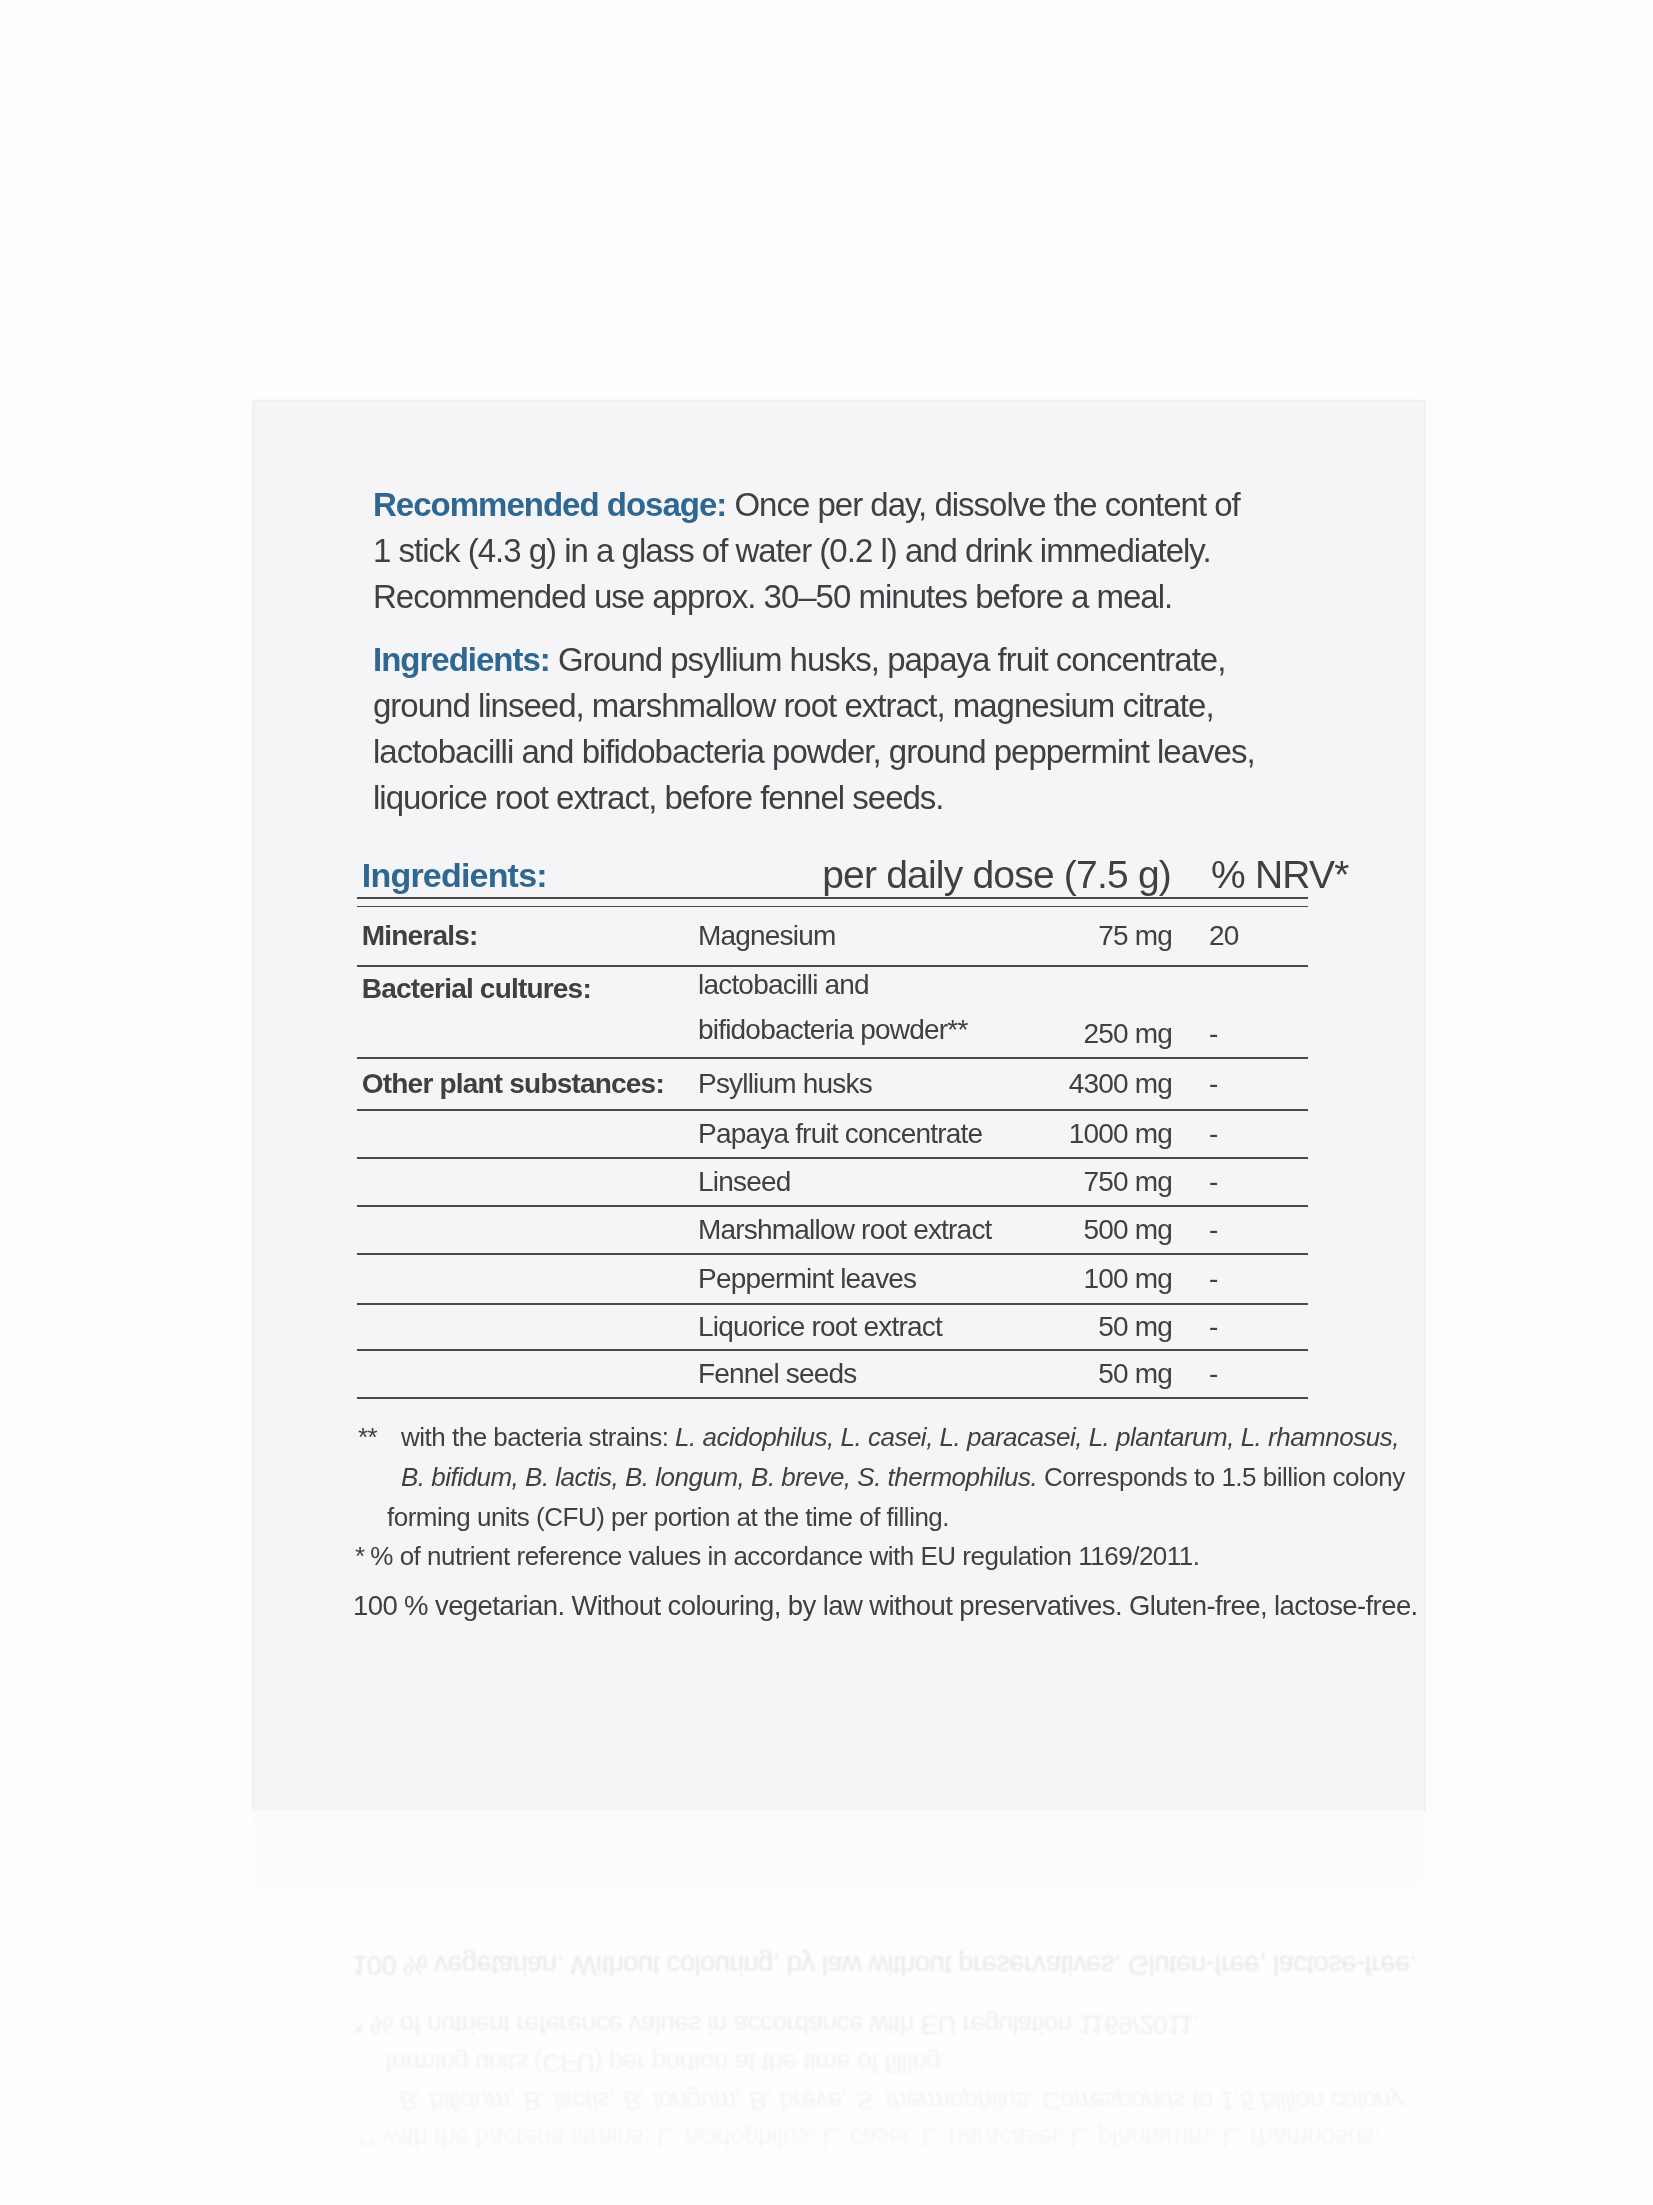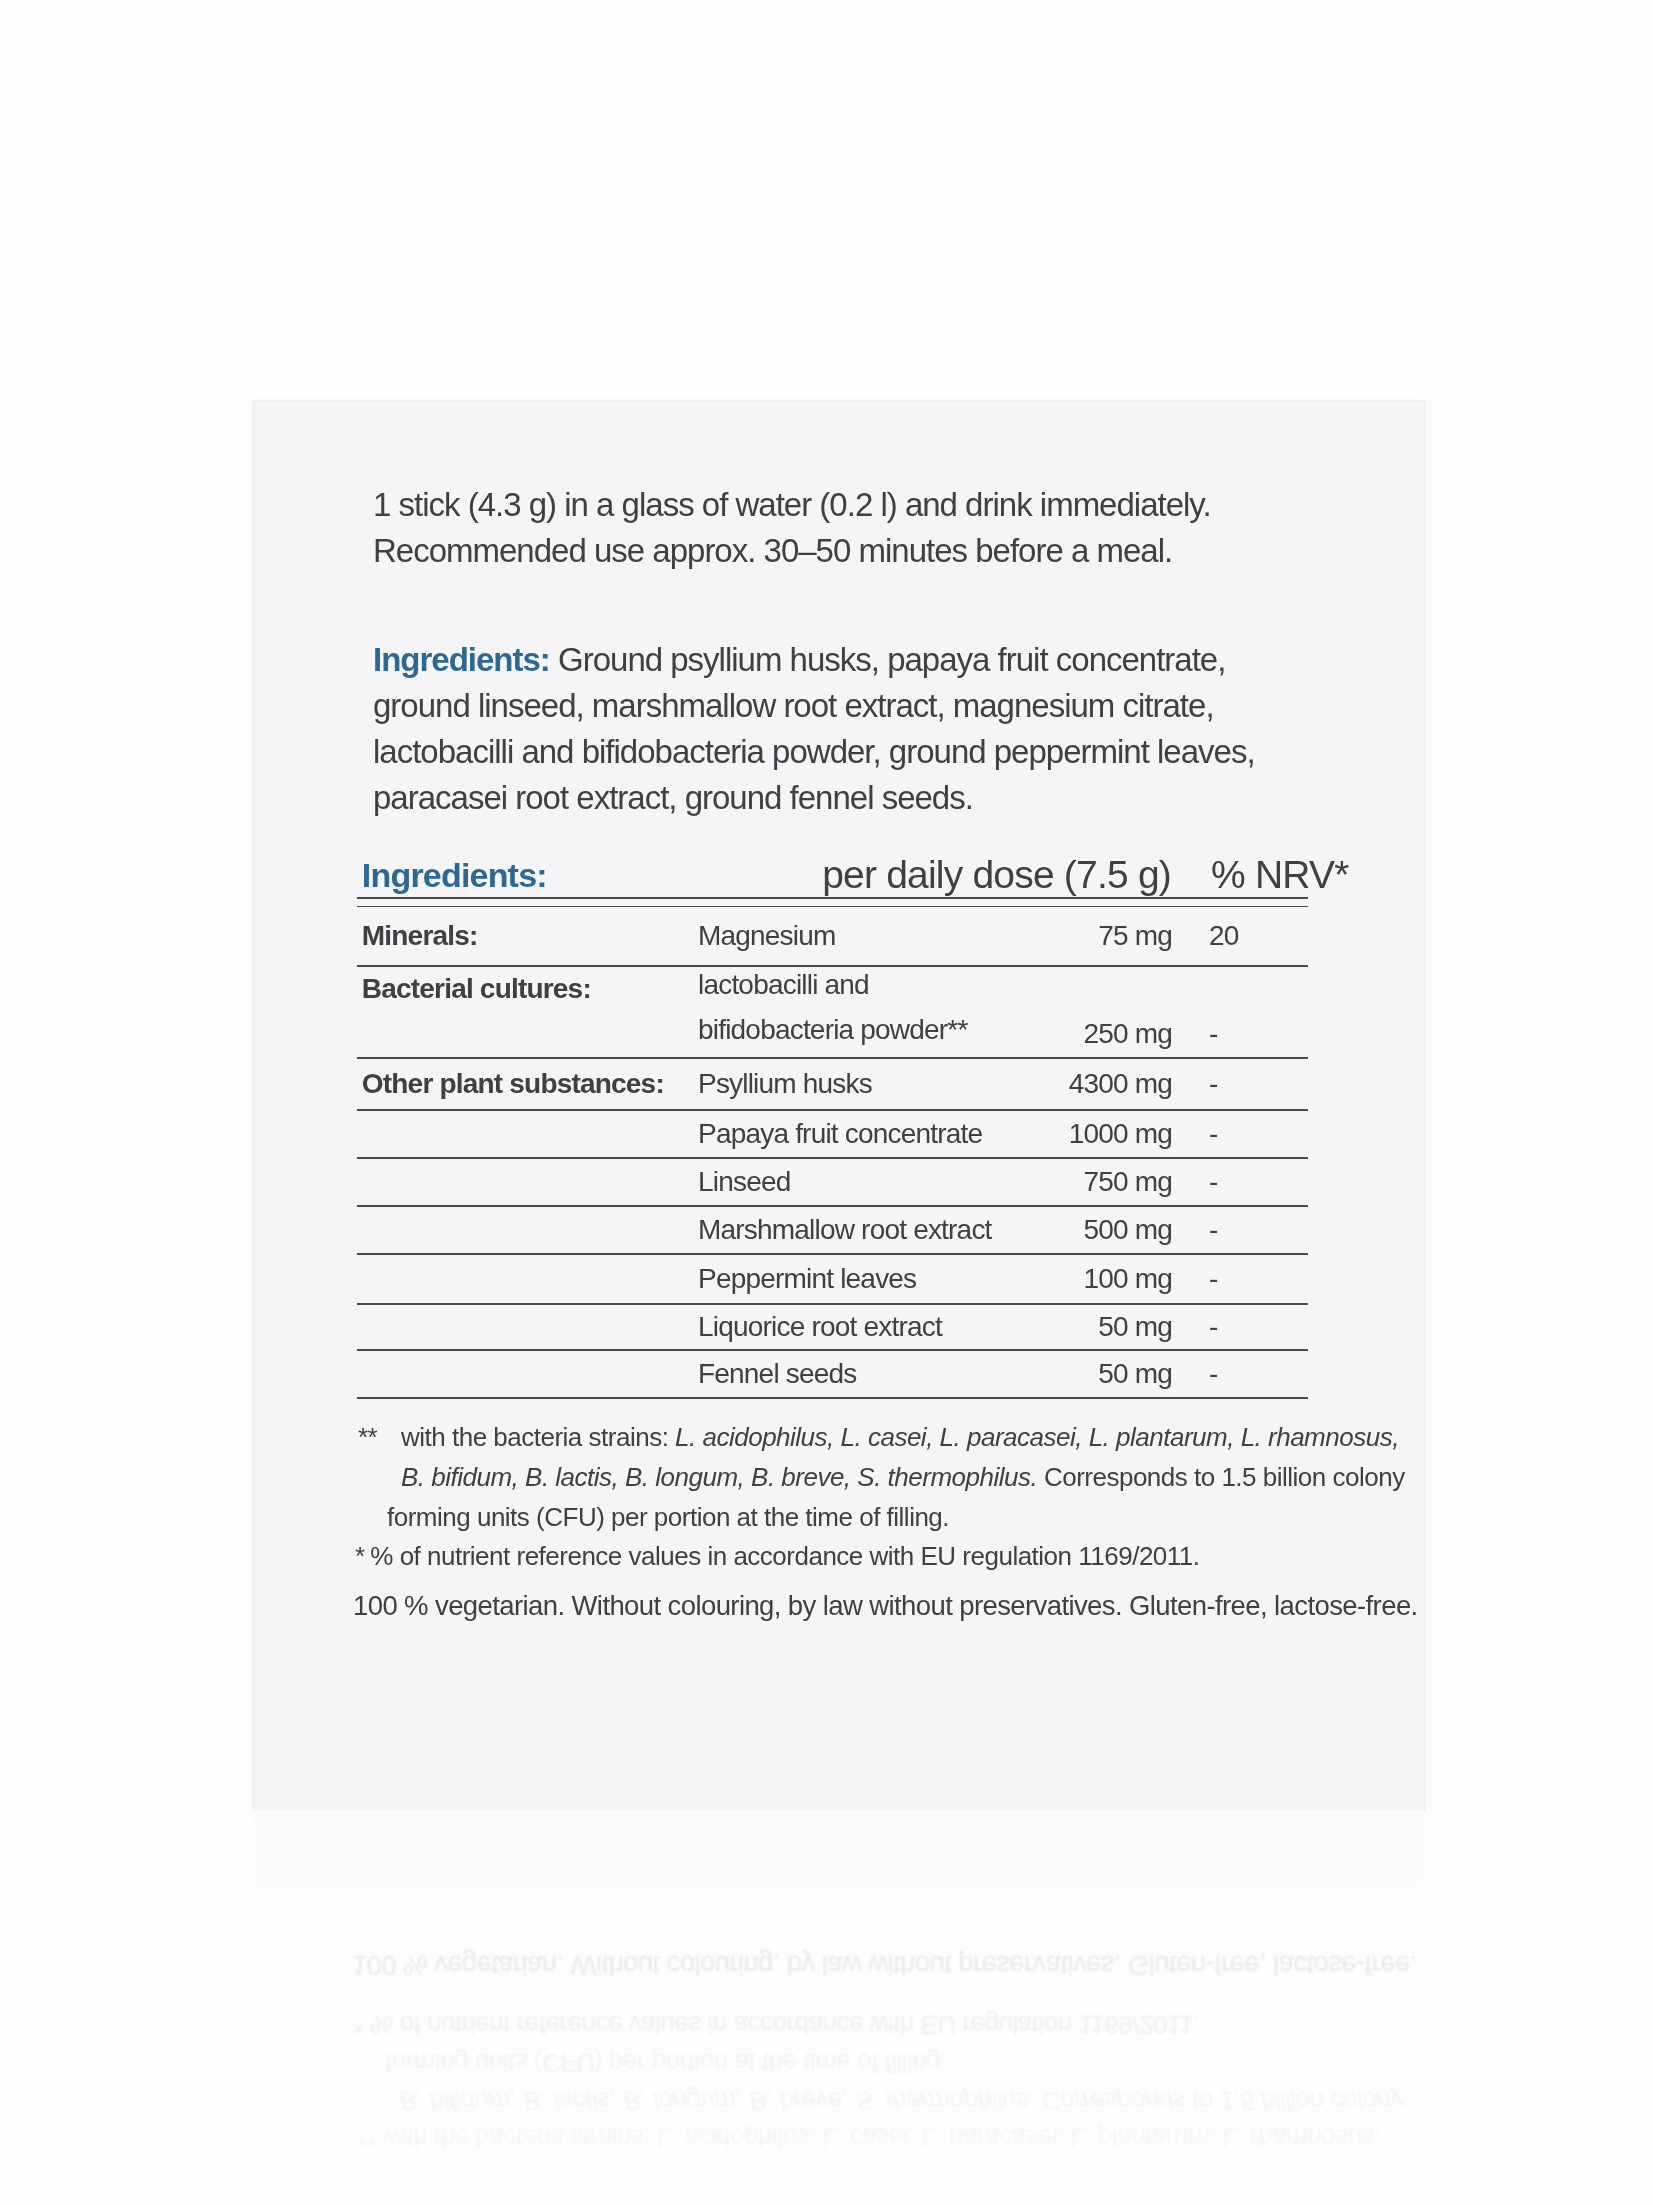--- a/index.html
+++ b/index.html
@@ -53,29 +53,30 @@
   .rl5{left:104px;top:312px;font-size:26px;opacity:0.04;}
 </style>
 </head>
 <body>
 
 <div class="canvas">
 
   <div class="card">
 
     <div class="para" style="left:119px;top:81px;">
+      <div class="line"><span class="blue">Recommended dosage:</span><span> Once per day, dissolve the content of</span></div>
       <div class="line">1 stick (4.3 g) in a glass of water (0.2 l) and drink immediately.</div>
       <div class="line">Recommended use approx. 30–50 minutes before a meal.</div>
     </div>
 
     <div class="para" style="left:119px;top:236px;">
       <div class="line"><span class="blue">Ingredients:</span><span> Ground psyllium husks, papaya fruit concentrate,</span></div>
       <div class="line">ground linseed, marshmallow root extract, magnesium citrate,</div>
       <div class="line">lactobacilli and bifidobacteria powder, ground peppermint leaves,</div>
-      <div class="line">paracasei root extract, ground fennel seeds.</div>
+      <div class="line">liquorice root extract, before fennel seeds.</div>
     </div>
 
     <div class="ntable">
       <div class="thead">
         <div class="cell h1 blue">Ingredients:</div>
         <div class="cell h2">per daily dose (7.5 g)</div>
         <div class="cell h3">% NRV*</div>
       </div>
       <div class="rule-double"></div>
 

